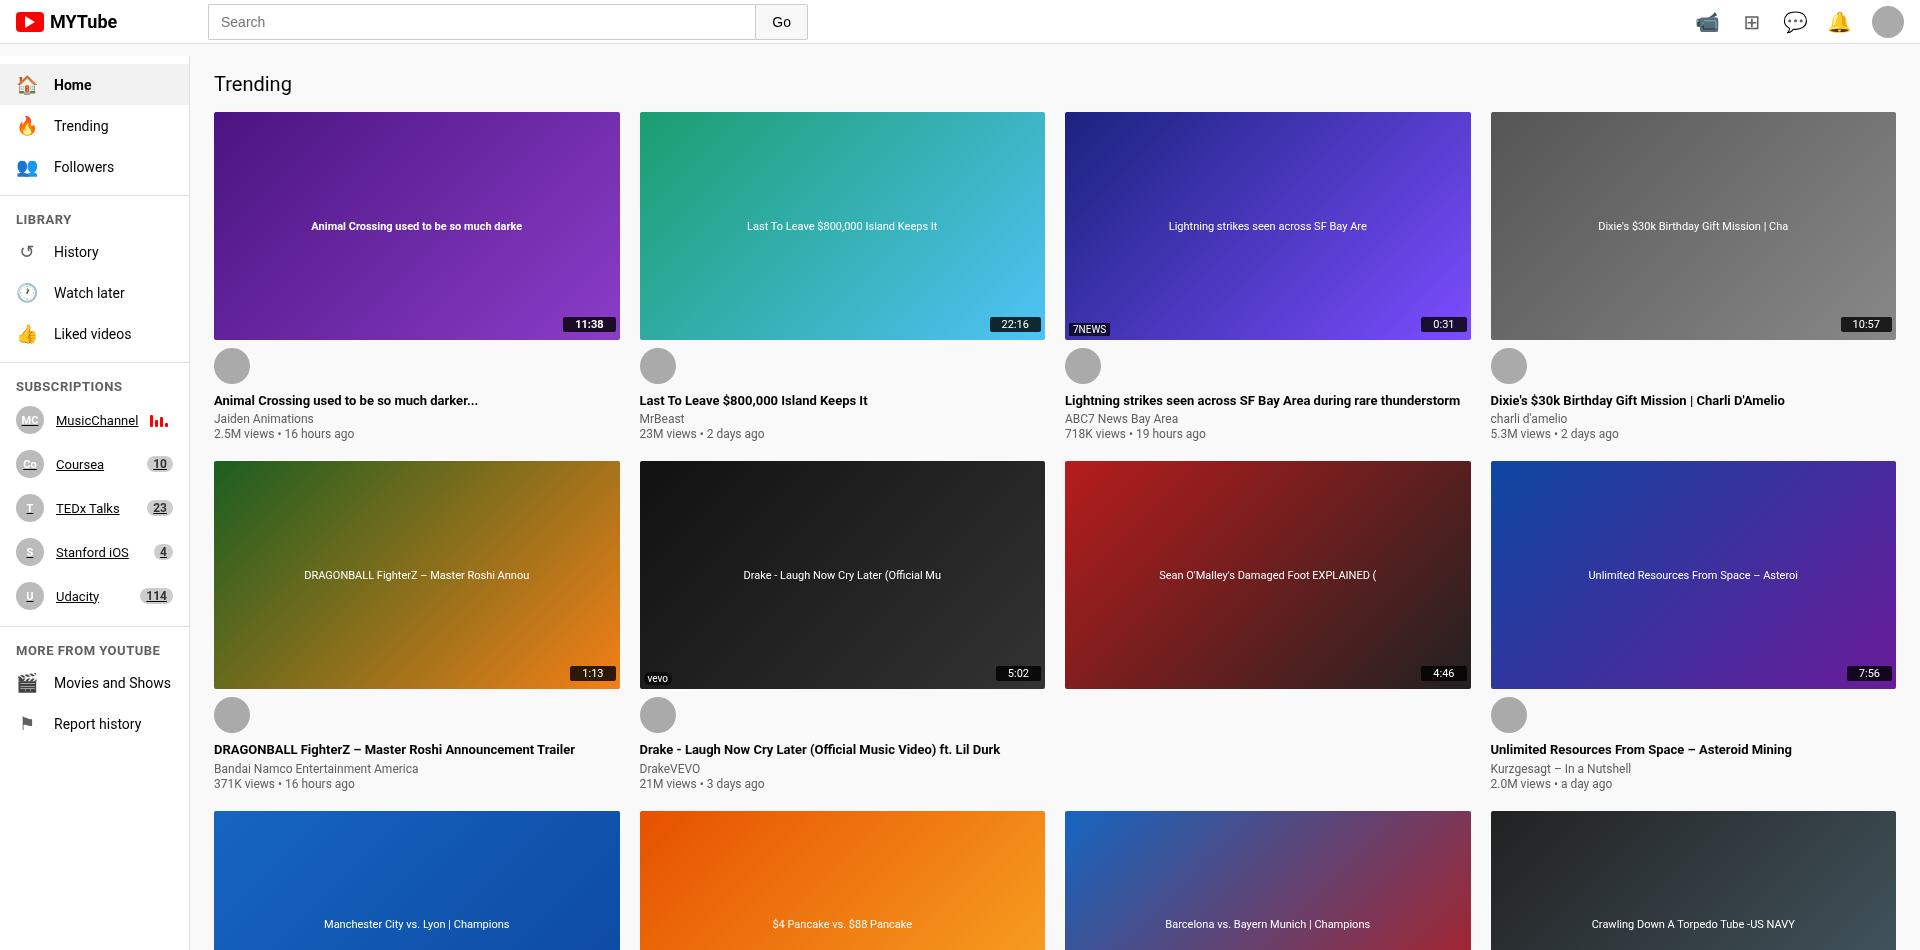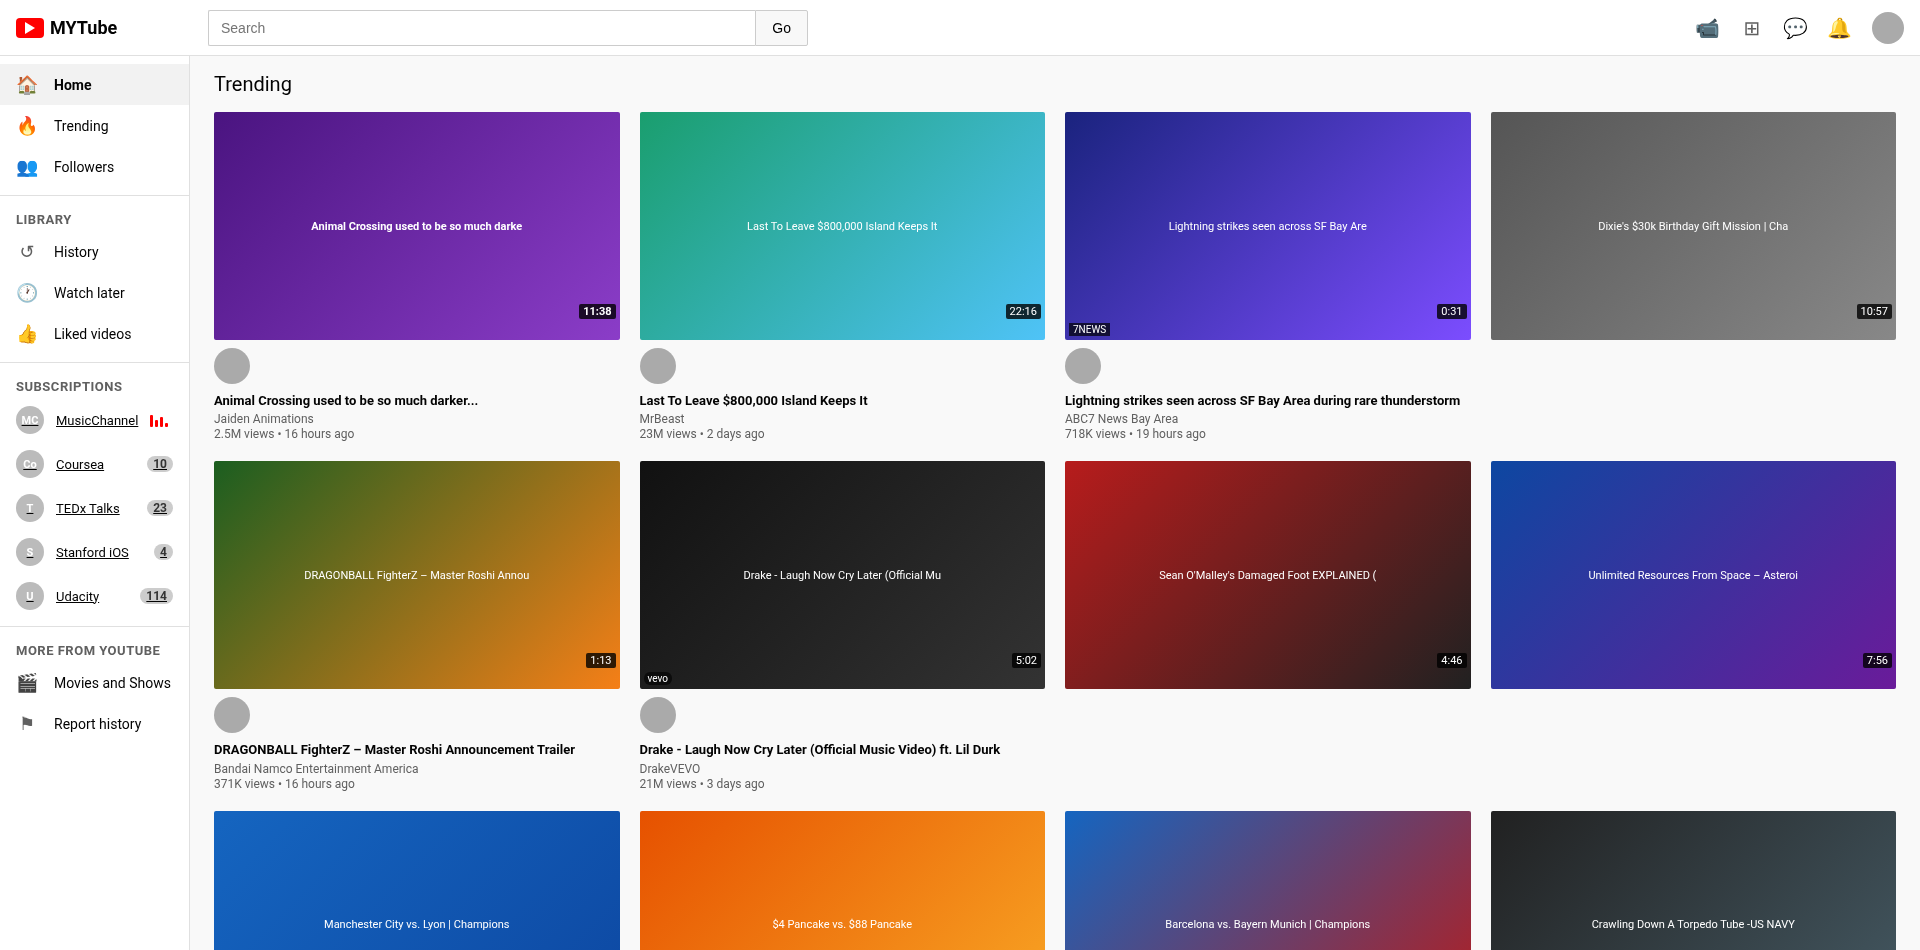--- a/index.html
+++ b/index.html
@@ -1,20 +1,20 @@
 <!DOCTYPE html>
 <html><head>
   <meta charset="utf-8">
   <style>
     * { margin: 0; padding: 0; box-sizing: border-box; }
     body { font-family: 'Roboto', Arial, sans-serif; background: #f9f9f9; display: flex; flex-direction: column; height: 950px; overflow: hidden; }
 
     
     .header {
-      position: fixed; top: 0; left: 0; right: 0; height: 56px;
+      position: fixed; top: 0; left: 0; right: 0; height: 44px;
       background: #fff; display: flex; align-items: center;
       padding: 0 16px; z-index: 100; border-bottom: 1px solid #e0e0e0;
       gap: 12px;
     }
     .logo-area { display: flex; align-items: center; gap: 6px; min-width: 180px; }
     .logo-icon { width: 28px; height: 20px; background: red; border-radius: 4px; display: flex; align-items: center; justify-content: center; }
     .logo-icon::after { content: ''; border-left: 10px solid white; border-top: 6px solid transparent; border-bottom: 6px solid transparent; }
     .logo-text { font-size: 18px; font-weight: bold; color: #030303; }
     .search-bar { display: flex; flex: 1; max-width: 600px; }
     .search-bar input { flex: 1; height: 36px; border: 1px solid #ccc; border-right: none; padding: 0 12px; font-size: 14px; outline: none; border-radius: 2px 0 0 2px; }
@@ -48,21 +48,21 @@
 
     
     .main { flex: 1; overflow-y: auto; padding: 16px 24px; }
     .section-title { font-size: 20px; font-weight: normal; margin-bottom: 16px; color: #030303; }
 
     
     .video-grid { display: grid; grid-template-columns: repeat(4, 1fr); gap: 20px; margin-bottom: 24px; }
     .video-card { cursor: pointer; }
     .thumbnail-wrap { position: relative; width: 100%; padding-top: 56.25%; background: #333; border-radius: 2px; overflow: hidden; margin-bottom: 8px; }
     .thumbnail-placeholder { position: absolute; top: 0; left: 0; right: 0; bottom: 0; display: flex; align-items: center; justify-content: center; font-size: 11px; color: #fff; text-align: center; padding: 8px; }
-    .duration-badge { position: absolute; bottom: 21px; right: 4px; background: rgba(0,0,0,0.8); color: #fff; font-size: 11px; padding: 1px 4px; border-radius: 2px; }
+    .duration-badge { position: absolute; bottom: 8px; right: 4px; background: rgba(0,0,0,0.8); color: #fff; font-size: 11px; padding: 1px 12px; border-radius: 2px; }
     .channel-badge { position: absolute; bottom: 4px; left: 4px; background: rgba(0,0,0,0.6); color: #fff; font-size: 10px; padding: 1px 4px; border-radius: 6px; }
     .news-badge { position: absolute; bottom: 4px; left: 4px; background: rgba(0,0,0,0.7); color: #fff; font-size: 10px; padding: 1px 4px; }
     .video-info { display: flex; gap: 8px; flex-direction: column; }
     .video-avatar { width: 36px; height: 36px; border-radius: 50%; background: #aaa; flex-shrink: 0; }
     .video-details { flex: 1; }
     .video-title { font-size: 13px; font-weight: bold; color: #030303; line-height: 1.4; margin-bottom: 2px; display: -webkit-box; -webkit-line-clamp: 2; -webkit-box-orient: vertical; overflow: hidden; }
     .video-channel { font-size: 12px; color: #606060; margin-bottom: 1px; }
     .video-meta { font-size: 12px; color: #606060; }
 
     
@@ -233,20 +233,28 @@
               <div class="video-channel">ABC7 News Bay Area</div>
               <div class="video-meta">718K views • 19 hours ago</div>
             </div>
           </div>
         </div>
         <div class="video-card">
           <div class="thumbnail-wrap th-charli">
             <div class="thumbnail-placeholder">Dixie's $30k Birthday Gift Mission | Cha</div>
             <div class="duration-badge">10:57</div>
           </div>
+          <div class="video-info">
+            <div class="video-avatar"></div>
+            <div class="video-details">
+              <div class="video-title">Dixie's $30k Birthday Gift Mission | Charli D'Amelio</div>
+              <div class="video-channel">charli d'amelio</div>
+              <div class="video-meta">5.3M views • 2 days ago</div>
+            </div>
+          </div>
         </div>
         <div class="video-card">
           <div class="thumbnail-wrap th-dragon">
             <div class="thumbnail-placeholder">DRAGONBALL FighterZ – Master Roshi Annou</div>
             <div class="duration-badge">1:13</div>
           </div>
           <div class="video-info">
             <div class="video-avatar"></div>
             <div class="video-details">
               <div class="video-title">DRAGONBALL FighterZ – Master Roshi Announcement Trailer</div>
@@ -274,20 +282,28 @@
           <div class="thumbnail-wrap th-ufc">
             <div class="thumbnail-placeholder">Sean O'Malley's Damaged Foot EXPLAINED (</div>
             <div class="duration-badge">4:46</div>
           </div>
         </div>
         <div class="video-card">
           <div class="thumbnail-wrap th-asteroid">
             <div class="thumbnail-placeholder">Unlimited Resources From Space – Asteroi</div>
             <div class="duration-badge">7:56</div>
           </div>
+          <div class="video-info">
+            <div class="video-avatar"></div>
+            <div class="video-details">
+              <div class="video-title">Unlimited Resources From Space – Asteroid Mining</div>
+              <div class="video-channel">Kurzgesagt – In a Nutshell</div>
+              <div class="video-meta">2.0M views • a day ago</div>
+            </div>
+          </div>
         </div>
         <div class="video-card">
           <div class="thumbnail-wrap th-mancity">
             <div class="thumbnail-placeholder">Manchester City vs. Lyon | Champions</div>
           </div>
         </div>
         <div class="video-card">
           <div class="thumbnail-wrap th-pancake">
             <div class="thumbnail-placeholder">$4 Pancake vs. $88 Pancake</div>
           </div>

